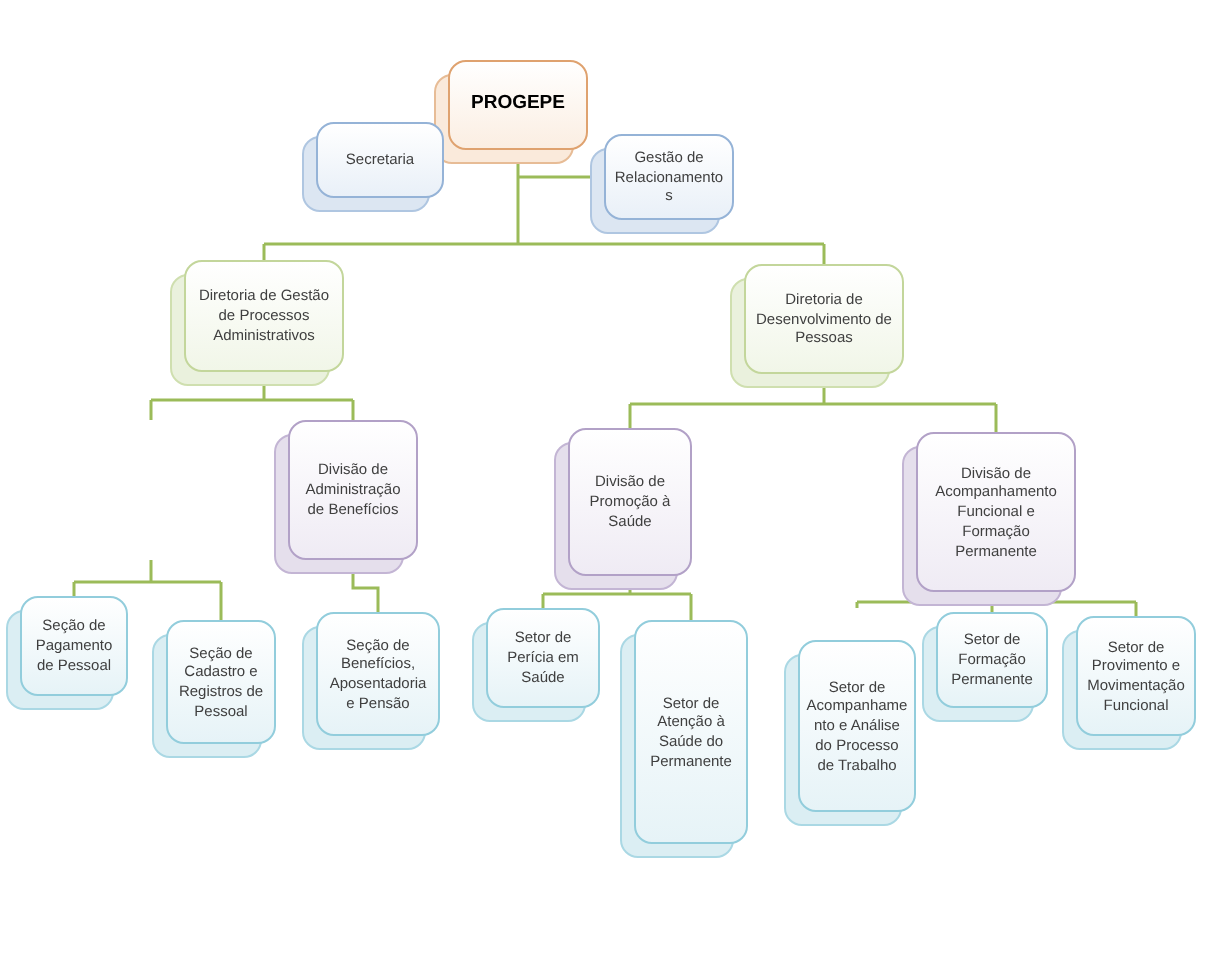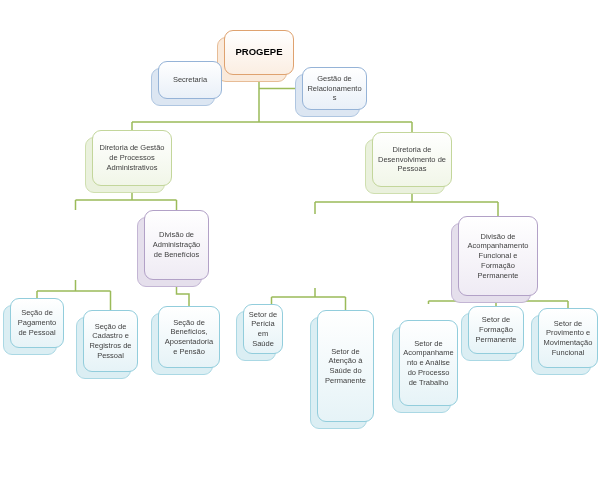--- a/index.html
+++ b/index.html
@@ -123,20 +123,26 @@
   </div>
 
 
   <div class="node purple" style="left:144px;top:210px;width:65px;height:70px;">
     <div class="back"></div>
     <div class="front">
       <span class="lbl">Divisão de Administração de Benefícios</span>
     </div>
   </div>
 
+  <div class="node purple" style="left:284px;top:214px;width:62px;height:74px;">
+    <div class="back"></div>
+    <div class="front">
+      <span class="lbl">Divisão de Promoção à Saúde</span>
+    </div>
+  </div>
 
   <div class="node purple" style="left:458px;top:216px;width:80px;height:80px;">
     <div class="back"></div>
     <div class="front">
       <span class="lbl">Divisão de Acompanhamento Funcional e Formação Permanente</span>
     </div>
   </div>
 
   <div class="node cyan" style="left:10px;top:298px;width:54px;height:50px;">
     <div class="back"></div>
@@ -152,21 +158,21 @@
     </div>
   </div>
 
   <div class="node cyan" style="left:158px;top:306px;width:62px;height:62px;">
     <div class="back"></div>
     <div class="front">
       <span class="lbl">Seção de Benefícios, Aposentadoria e Pensão</span>
     </div>
   </div>
 
-  <div class="node cyan" style="left:243px;top:304px;width:40px;height:50px;">
+  <div class="node cyan" style="left:243px;top:304px;width:57px;height:50px;">
     <div class="back"></div>
     <div class="front">
       <span class="lbl">Setor de Perícia em Saúde</span>
     </div>
   </div>
 
   <div class="node cyan" style="left:317px;top:310px;width:57px;height:112px;">
     <div class="back"></div>
     <div class="front">
       <span class="lbl">Setor de Atenção à Saúde do Permanente</span>

